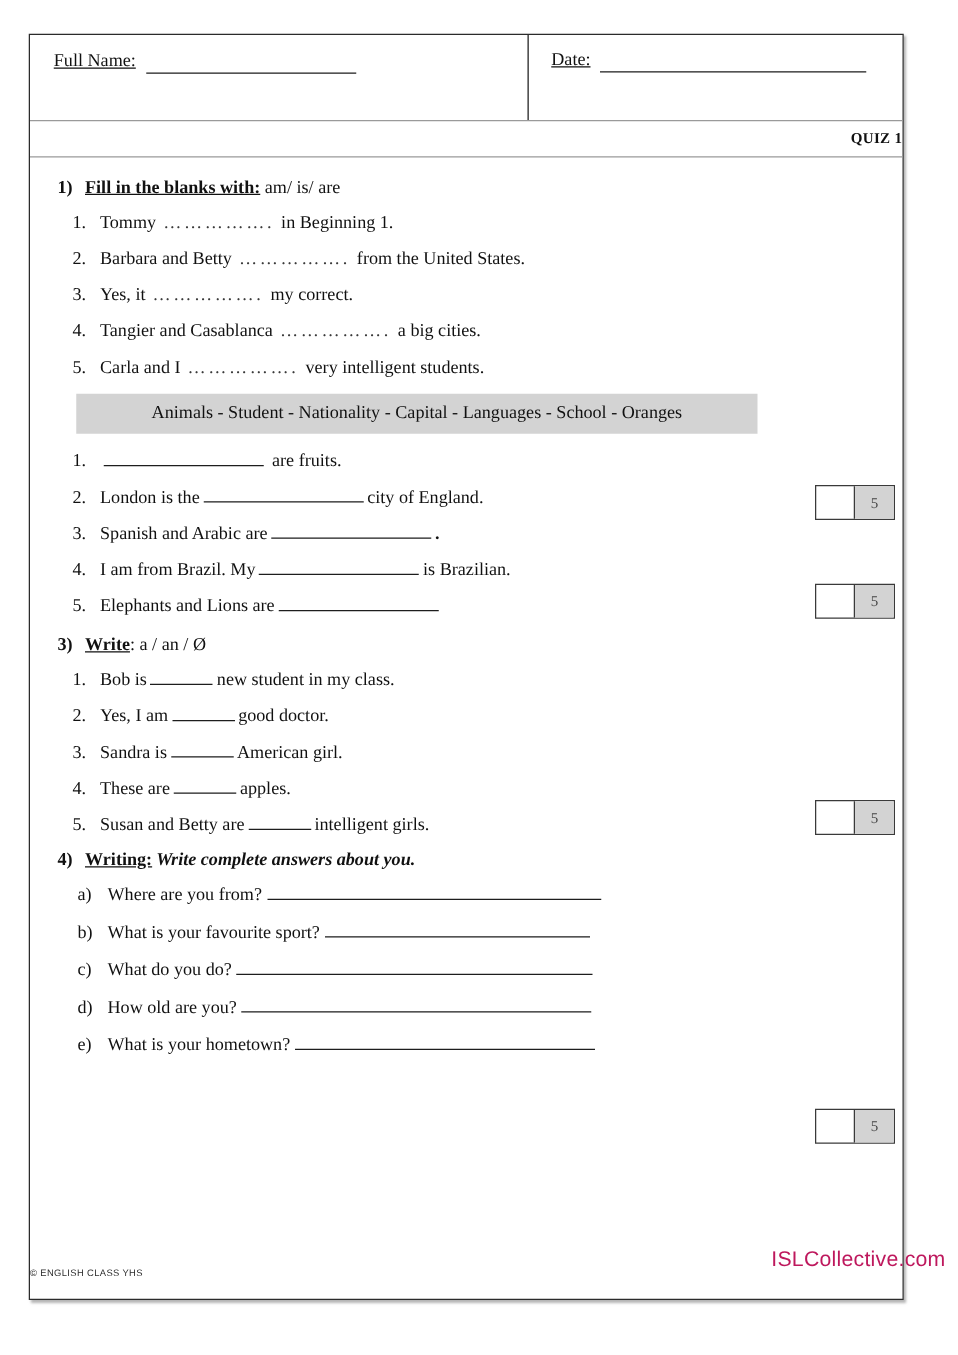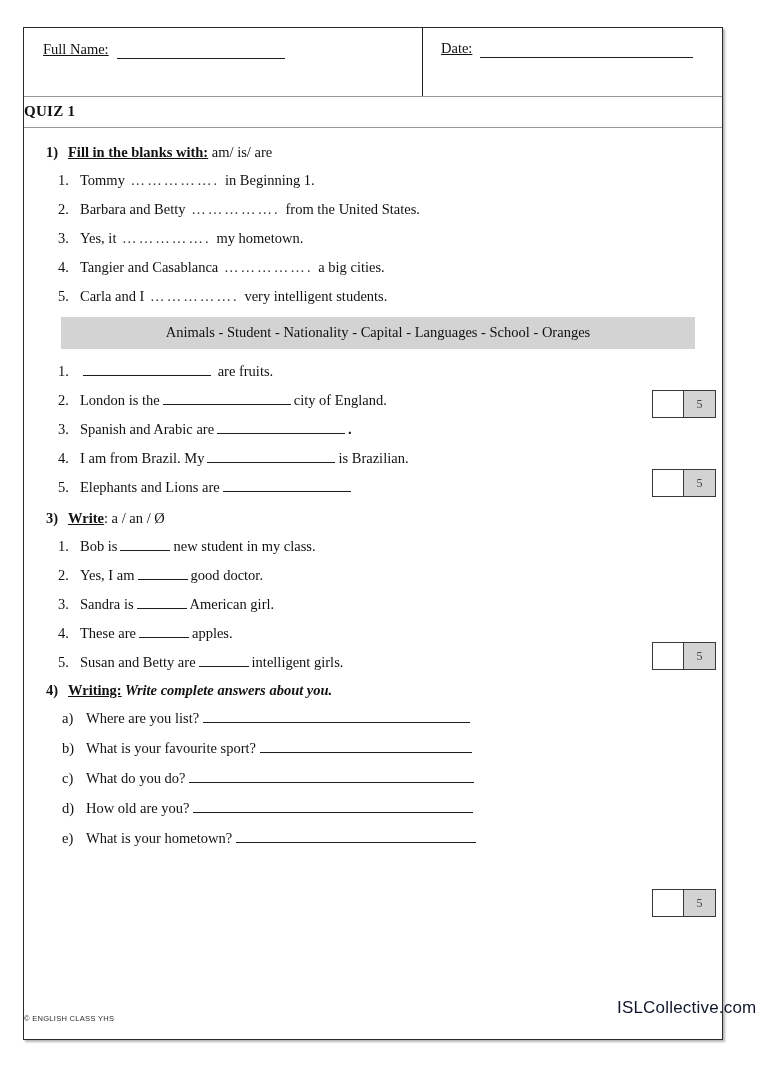--- a/index.html
+++ b/index.html
@@ -66,23 +66,23 @@
   .rule-date  { width: 213px; }
   .field-row + .field-row { margin-top: 14px; }
 
   .hr-thin {
     border: 0;
     border-top: 1.2px solid #9a9a9a;
     margin: 0;
   }
 
   .quiz-title {
-    text-align: left;
+    text-align: right;
     font-weight: bold;
-    font-size: 15px;
+    font-size: 12px;
     letter-spacing: 0.3px;
     padding: 6px 0 7px 0;
   }
 
   
   .content {
     padding: 16px 0 0 0;
     position: relative;
   }
 
@@ -140,21 +140,21 @@
     height: 12px;
     vertical-align: baseline;
     margin: 0 3px;
   }
   .b-short { width: 50px; }
   .b-long  { width: 128px; }
 
   
   .wordbank {
     margin: 0 0 13px 37px;
-    width: 634px;
+    width: 545px;
     background: #d3d3d3;
     text-align: center;
     font-size: 14.5px;
     padding: 7px 0 8px 0;
     box-sizing: border-box;
   }
 
   
   .answers {
     margin: 0;
@@ -220,21 +220,21 @@
     color: #2e2e2e;
   }
 
   
   .watermark {
     position: absolute;
     left: 617px;
     top: 998px;
     font-family: "Liberation Sans", sans-serif;
     font-size: 17px;
-    color: #0f172a;
+    color: #be185d;
     letter-spacing: 0.2px;
     white-space: nowrap;
   }
 </style>
 </head>
 <body>
 
 <div class="page">
 
   <div class="header">
@@ -258,21 +258,21 @@
 
   <div class="content">
 
     <div class="exercise">
       <div class="ex-head">
         <span class="ex-num">1)</span><span class="ex-title">Fill in the blanks with:</span><span class="ex-sub"> am/ is/ are</span>
       </div>
       <ul class="items">
         <li><span class="marker">1.</span><span>Tommy</span> <span class="dots">…………….</span> <span>in Beginning 1.</span></li>
         <li><span class="marker">2.</span><span>Barbara and Betty</span> <span class="dots">…………….</span> <span>from the United States.</span></li>
-        <li><span class="marker">3.</span><span>Yes, it</span> <span class="dots">…………….</span> <span>my hometown.</span></li>
+        <li><span class="marker">3.</span><span>Yes, it</span> <span class="dots">…………….</span> <span>my correct.</span></li>
         <li><span class="marker">4.</span><span>Tangier and Casablanca</span> <span class="dots">…………….</span> <span>a big cities.</span></li>
         <li><span class="marker">5.</span><span>Carla and I</span> <span class="dots">…………….</span> <span>very intelligent students.</span></li>
       </ul>
       <div class="score" style="right:6px; top:246px;">
         <div class="empty"></div>
         <div class="val">5</div>
       </div>
     </div>
 
     <div class="exercise" style="margin-top:12px;">
@@ -305,21 +305,21 @@
         <div class="empty"></div>
         <div class="val">5</div>
       </div>
     </div>
 
     <div class="exercise" style="margin-top:0;">
       <div class="ex-head">
         <span class="ex-num">4)</span><span class="ex-title">Writing:</span><span class="ex-sub-italic"> Write complete answers about you.</span>
       </div>
       <ul class="answers">
-        <li><span class="marker">a)</span><span>Where are you list?</span><span class="ans-rule" style="width:267px;"></span></li>
+        <li><span class="marker">a)</span><span>Where are you from?</span><span class="ans-rule" style="width:267px;"></span></li>
         <li><span class="marker">b)</span><span>What is your favourite sport?</span><span class="ans-rule" style="width:212px;"></span></li>
         <li><span class="marker">c)</span><span>What do you do?</span><span class="ans-rule" style="width:285px;"></span></li>
         <li><span class="marker">d)</span><span>How old are you?</span><span class="ans-rule" style="width:280px;"></span></li>
         <li><span class="marker">e)</span><span>What is your hometown?</span><span class="ans-rule" style="width:240px;"></span></li>
       </ul>
       <div class="score" style="right:6px; top:207px;">
         <div class="empty"></div>
         <div class="val">5</div>
       </div>
     </div>

